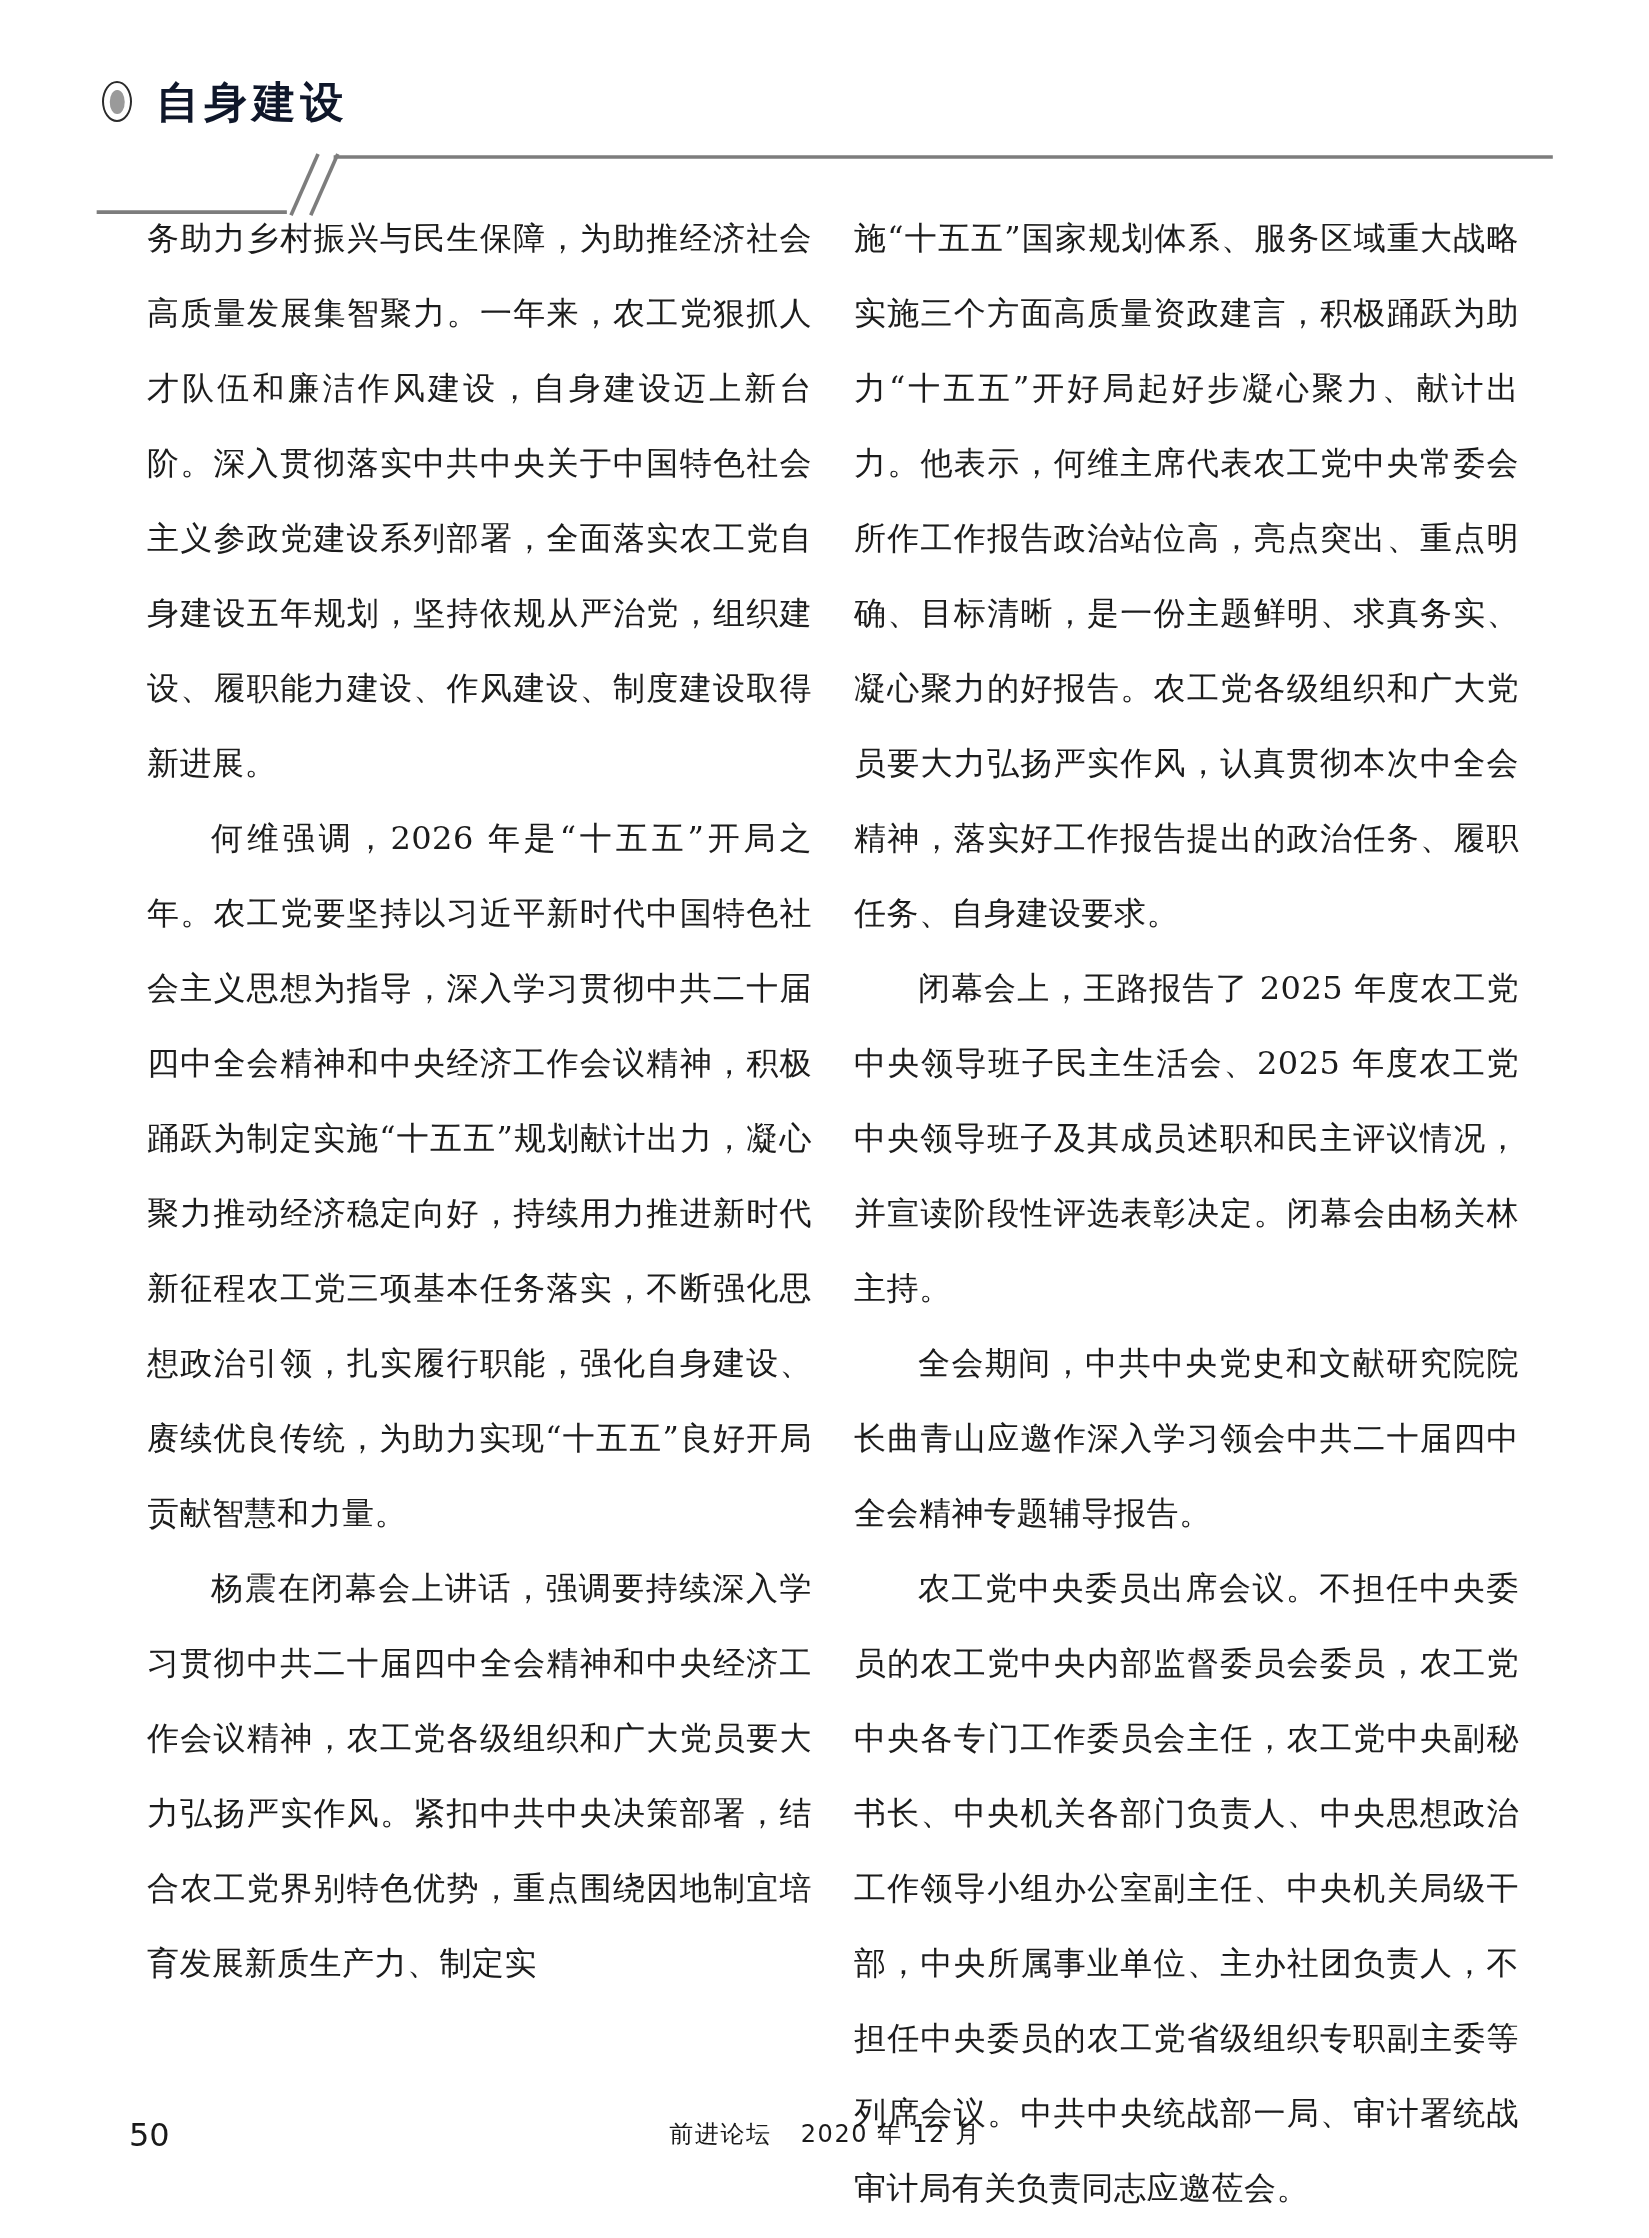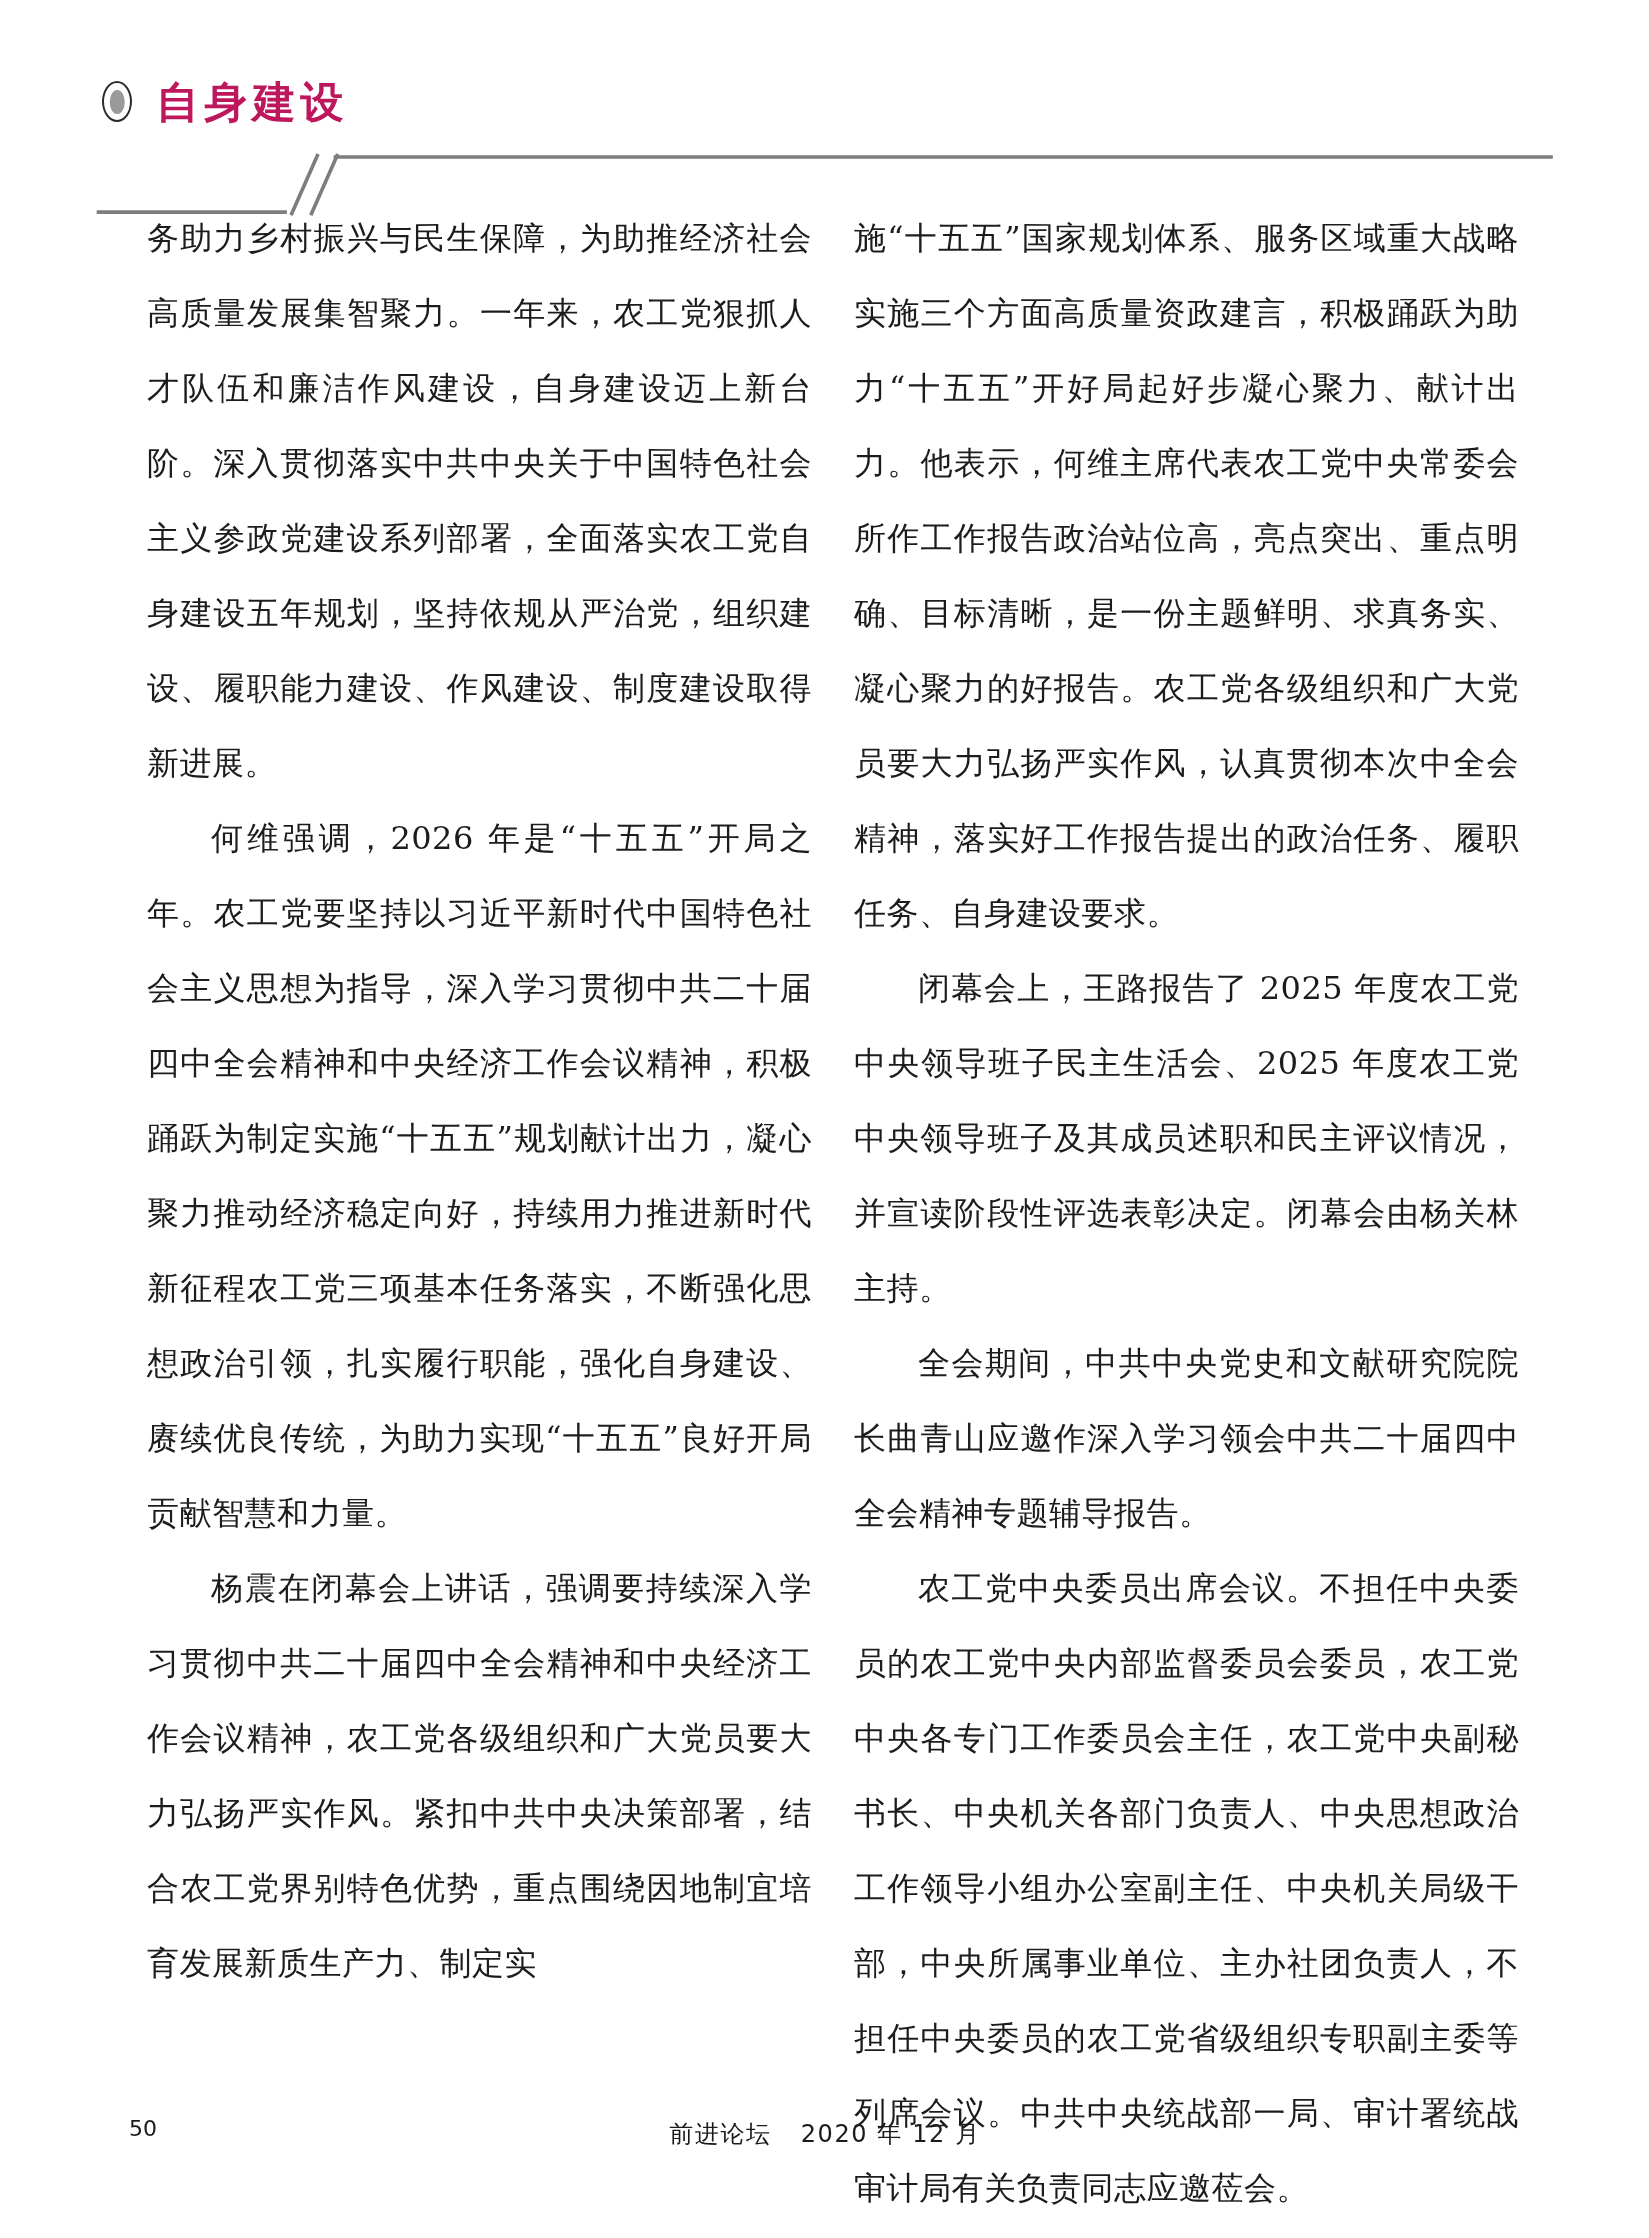--- a/index.html
+++ b/index.html
@@ -20,21 +20,21 @@
     box-sizing:border-box;background:#ffffff;
   }
   .bullet-inner{
     position:absolute;left:50%;top:50%;width:14.5px;height:24px;
     transform:translate(-50%,-50%);
     background:#9a9a9a;border-radius:50%;
   }
   .section-title{
     position:absolute;left:156px;top:74px;
     font-family:"DejaVu Sans","Liberation Sans",sans-serif;
-    font-weight:bold;font-size:43px;letter-spacing:5.2px;color:#be185d;
+    font-weight:bold;font-size:43px;letter-spacing:5.2px;color:#0f172a;
     white-space:nowrap;
   }
   .header-lines{position:absolute;left:0;top:0;}
 
   
   .column{
     position:absolute;top:201px;width:665px;
     font-size:32px;line-height:75px;letter-spacing:0.5px;
     text-align:justify;
   }
@@ -48,21 +48,21 @@
     font-style:italic;
     font-weight:bold;
     font-size:38px;
     letter-spacing:1px;
     white-space:nowrap;
   }
 
   
   .footer{position:absolute;left:0;top:2116px;width:1650px;height:47px;
     font-family:"DejaVu Sans","Liberation Sans",sans-serif;}
-  .page-number{position:absolute;left:129px;top:0;font-size:22px;color:#1a1a1a;}
+  .page-number{position:absolute;left:129px;top:0;font-size:32px;color:#1a1a1a;}
   .footer-center{
     position:absolute;left:0;top:2.1px;width:1650px;text-align:center;
     font-size:24px;color:#1a1a1a;letter-spacing:1.6px;
   }
   .footer-center .journal{margin-right:29px;}
 </style>
 </head>
 <body>
 
 <div class="page">

